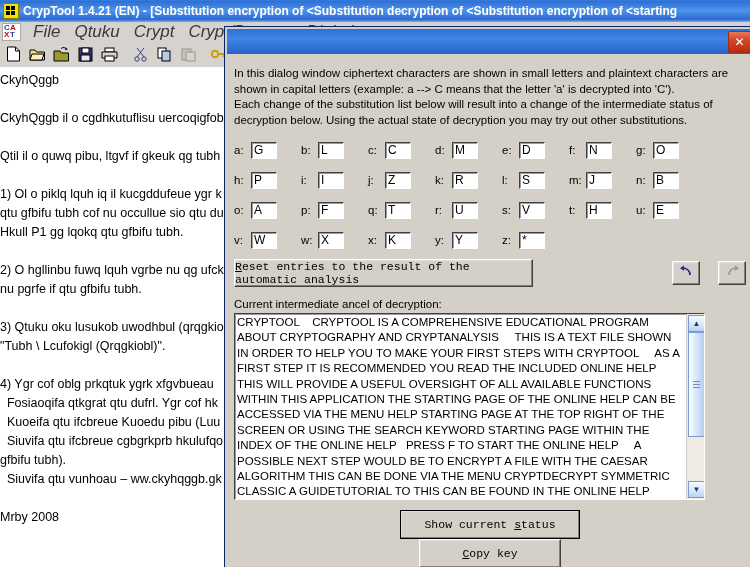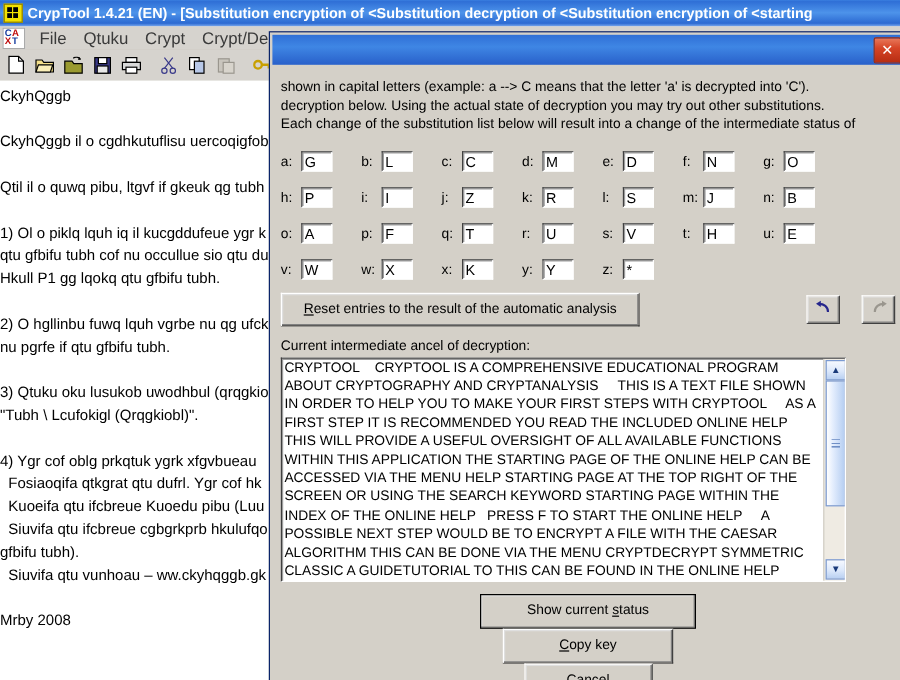--- a/index.html
+++ b/index.html
@@ -3,21 +3,21 @@
 <meta charset="utf-8">
 <style>
   html,body{margin:0;padding:0;}
   body{
     width:750px;height:567px;overflow:hidden;
     font-family:"Liberation Sans","DejaVu Sans",sans-serif;
     font-size:11px;
     background:#ffffff;
     -webkit-font-smoothing:none;
   }
-  .screen{position:relative;width:750px;height:567px;overflow:hidden;background:#e5e5e5;}
+  .screen{position:relative;width:750px;height:567px;overflow:hidden;background:#4c1d95;}
 
   
   .app-titlebar{
     position:absolute;left:0;top:0;width:750px;height:22px;
     background:linear-gradient(180deg,#3a7fe0 0%,#2f6fd6 6%,#4d93ea 48%,#2c6ad2 88%,#7aa9ee 100%);
     color:#fff;font-weight:bold;font-size:12px;
     display:flex;align-items:center;white-space:nowrap;overflow:hidden;
   }
   .app-ticon{
     width:14px;height:14px;margin:0 4px 0 3px;flex:0 0 auto;
@@ -36,21 +36,21 @@
   }
   .menu-logo{
     width:17px;height:16px;margin-left:2px;margin-right:5px;flex:0 0 auto;
     background:#ffffff;border:1px solid #aaa;position:relative;font-size:8px;
     color:#c01010;font-weight:bold;line-height:8px;text-align:center;
   }
   .menu-logo span{position:absolute;left:1px;top:0px;color:#1a3fa0;}
   .menu-logo span+span{left:7px;top:0px;color:#c01010;}
   .menu-logo span+span+span{left:1px;top:7px;color:#c01010;}
   .menu-logo span+span+span+span{left:7px;top:7px;color:#1a3fa0;}
-  .menu-item{padding:2px 7px;color:#3a3a3a;font-size:14px;cursor:default;}
+  .menu-item{padding:2px 7px;color:#3a3a3a;font-size:17px;cursor:default;font-style:italic;}
 
   .app-toolbar{
     position:absolute;left:0;top:41px;width:750px;height:26px;
     background:#d6d3ce;border-bottom:1px solid #b5b1a8;
     display:flex;align-items:center;padding-left:2px;
   }
   .tb-btn{
     width:23px;height:22px;margin-right:1px;flex:0 0 auto;
     display:flex;align-items:center;justify-content:center;
     position:relative;
@@ -123,21 +123,21 @@
     display:flex;align-items:center;padding-left:2px;
     box-sizing:border-box;
   }
 
   .btnrow{display:flex;align-items:center;margin-top:6px;}
   .btn{
     background:#d4d0c8;
     border:1px solid;
     border-color:#ffffff #404040 #404040 #ffffff;
     box-shadow:inset -1px -1px 0 #808080, inset 1px 1px 0 #dfdfdf;
-    font-family:Liberation Sans, sans-serif;
+    font-family:Liberation Mono, monospace;
     font-size:11.5px;color:#000;
     display:flex;align-items:center;justify-content:center;
     cursor:default;
   }
   .btn.default{
     border-color:#000;box-shadow:inset -1px -1px 0 #808080, inset 1px 1px 0 #dfdfdf,
       inset 0 0 0 1px #d4d0c8;
   }
   .btn-reset{width:297px;height:26px;}
   .btn-icon{width:26px;height:22px;}
@@ -308,23 +308,24 @@
 
   <div class="dialog">
 
     <div class="dlg-titlebar">
       <div class="dlg-close">✕</div>
     </div>
 
     <div class="dlg-body">
 
       <div class="intro">
+        <div>In this dialog window ciphertext characters are shown in small letters and plaintext characters are</div>
         <div>shown in capital letters (example: a --&gt; C means that the letter 'a' is decrypted into 'C').</div>
+        <div>Each change of the substitution list below will result into a change of the intermediate status of</div>
         <div>decryption below. Using the actual state of decryption you may try out other substitutions.</div>
-        <div>Each change of the substitution list below will result into a change of the intermediate status of</div>
       </div>
 
       <div class="grid">
 
         <div class="grow">
           <div class="cell">
               <span class="clab">a:</span>
               <div class="cin">G</div>
             </div>
           <div class="cell">

